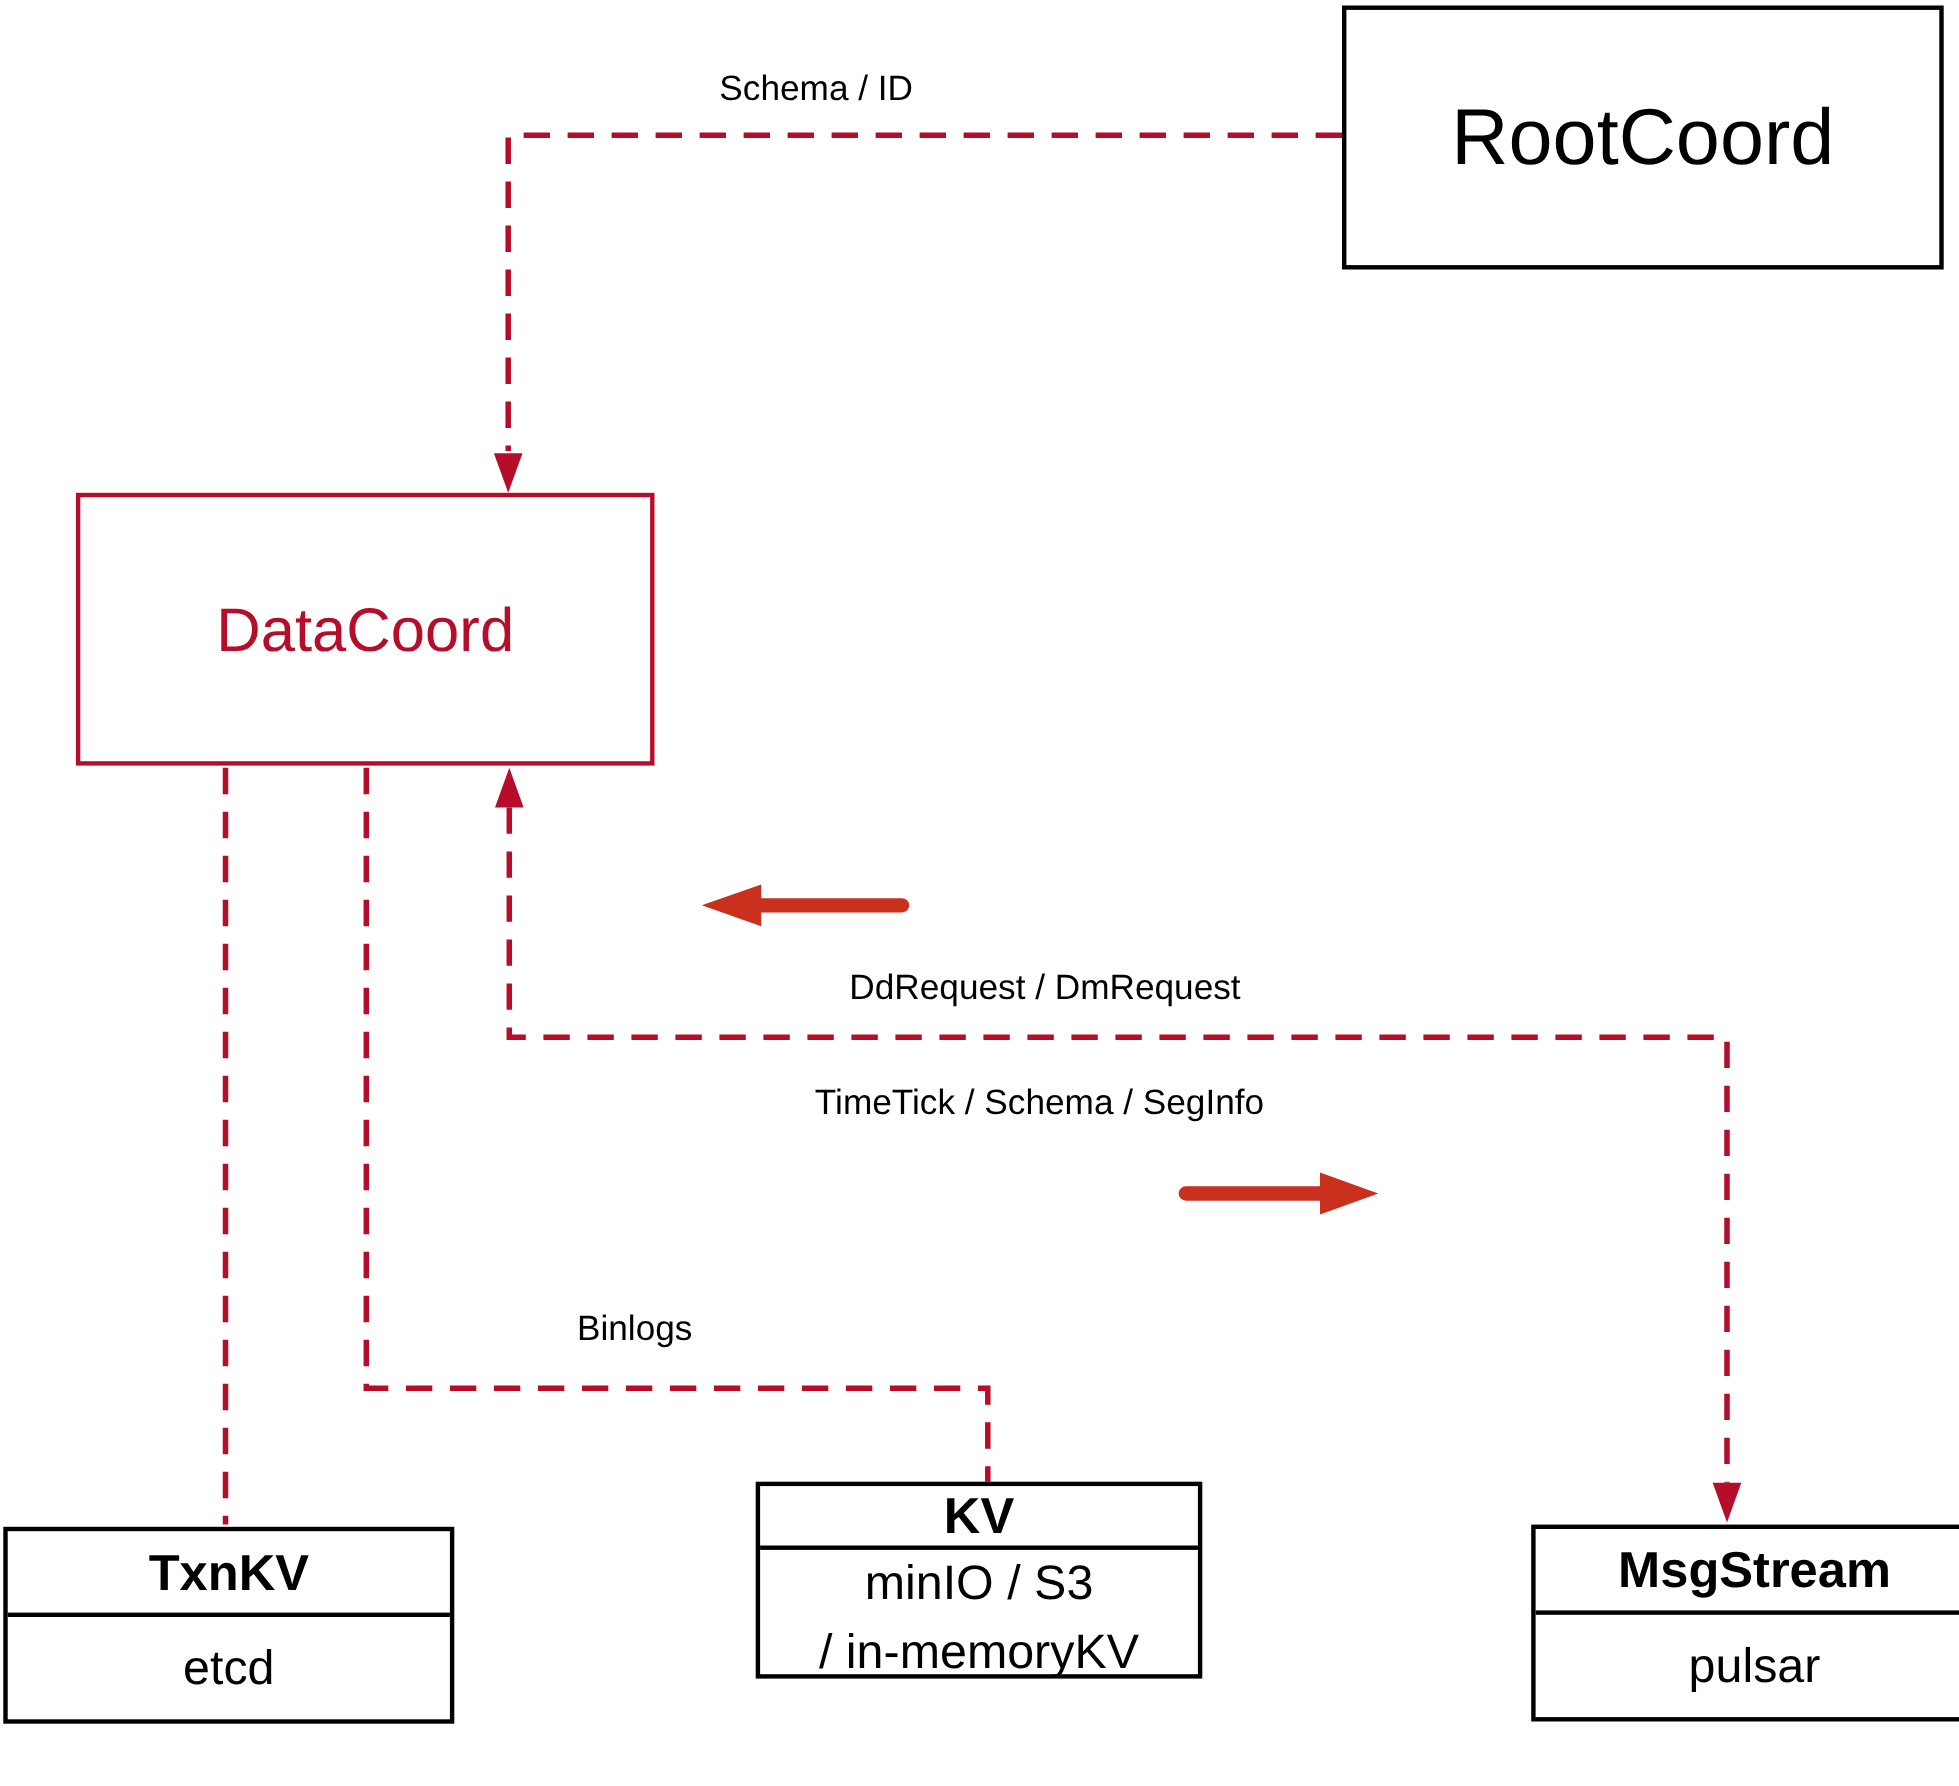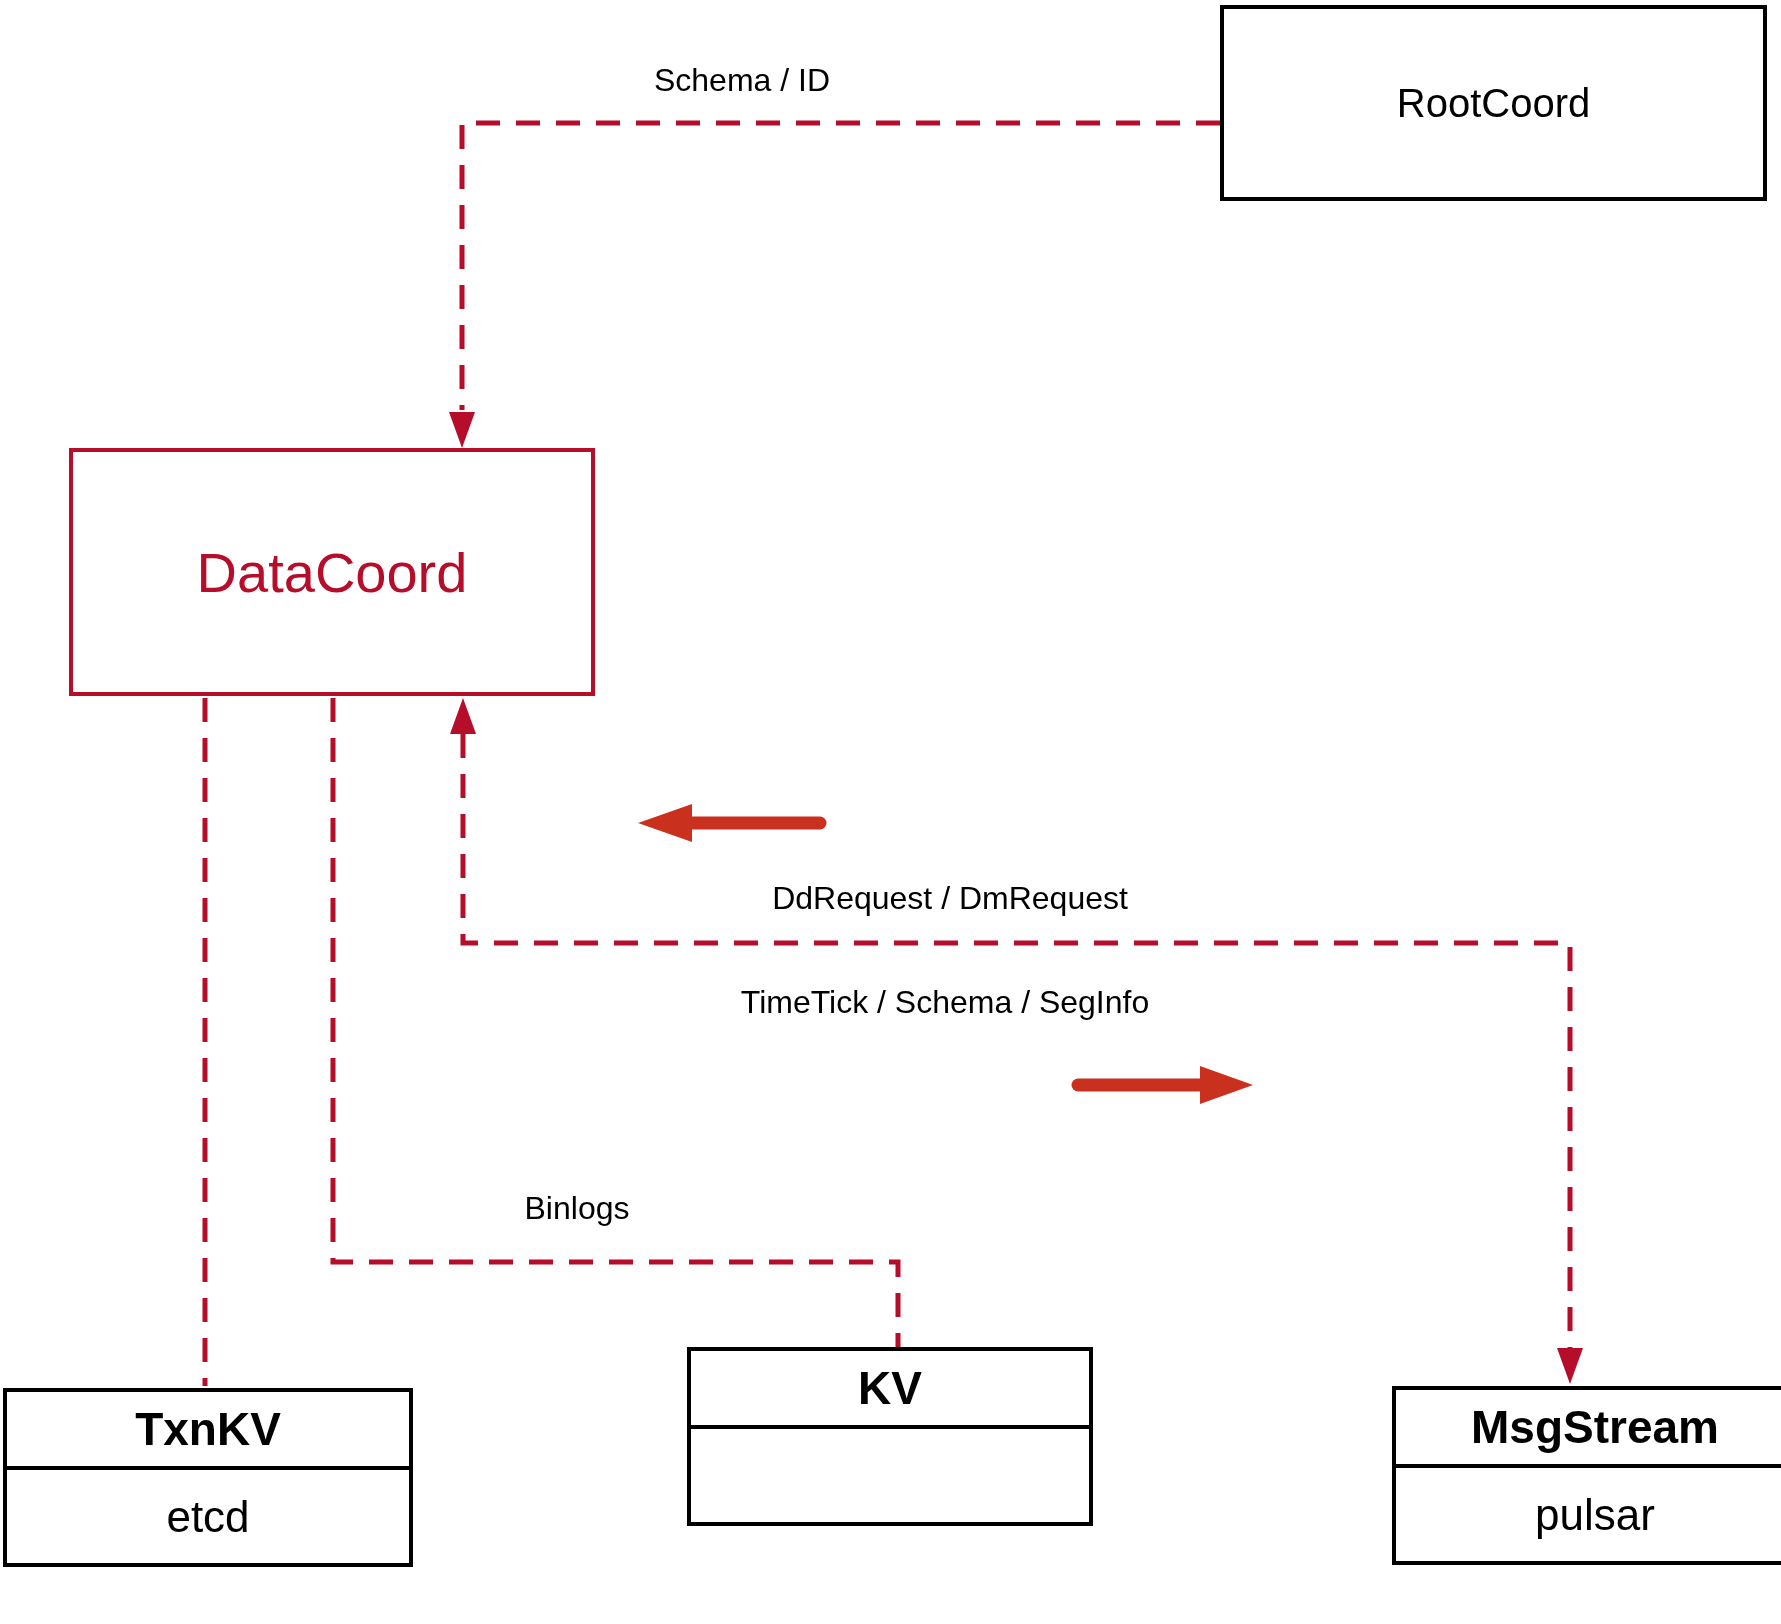--- a/index.html
+++ b/index.html
@@ -31,23 +31,23 @@
   }
   .node{
     position:absolute;
     display:flex;
     align-items:center;
     justify-content:center;
     background:var(--background);
     z-index:2;
   }
   .node-rootcoord{
-    left:1220px;top:5px;width:547px;height:196px;
+    left:1220px;top:5px;width:547px;height:240px;
     border:4px solid var(--box-border);
-    font-size:40px;
+    font-size:72px;
   }
   .node-datacoord{
     left:69px;top:448px;width:526px;height:248px;
     border:4px solid var(--datacoord-accent);
     color:var(--datacoord-accent);
     font-size:56px;
     text-align:center;
   }
   .store-box{
     position:absolute;
@@ -141,20 +141,24 @@
 
   <div class="store-box store-txnkv">
     <div class="store-header">TxnKV</div>
     <div class="store-body">
       <span>etcd</span>
     </div>
   </div>
 
   <div class="store-box store-kv">
     <div class="store-header">KV</div>
+    <div class="store-body">
+      <span>minIO / S3</span>
+      <span>/ in-memoryKV</span>
+    </div>
   </div>
 
   <div class="store-box store-msgstream">
     <div class="store-header">MsgStream</div>
     <div class="store-body">
       <span>pulsar</span>
     </div>
   </div>
 
   <span class="edge-label label-schema">Schema / ID</span>

